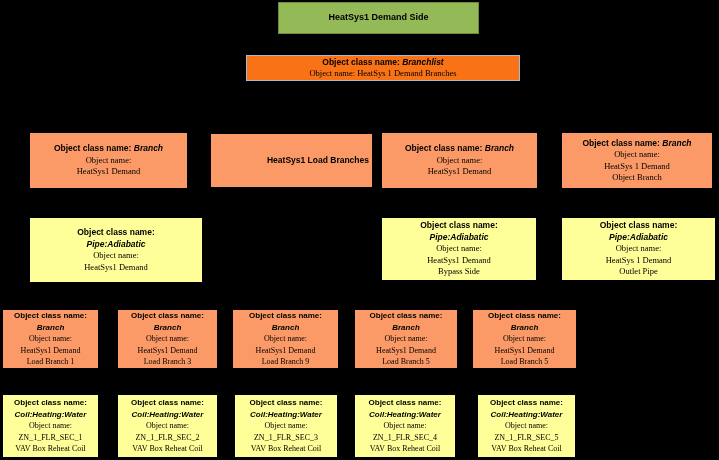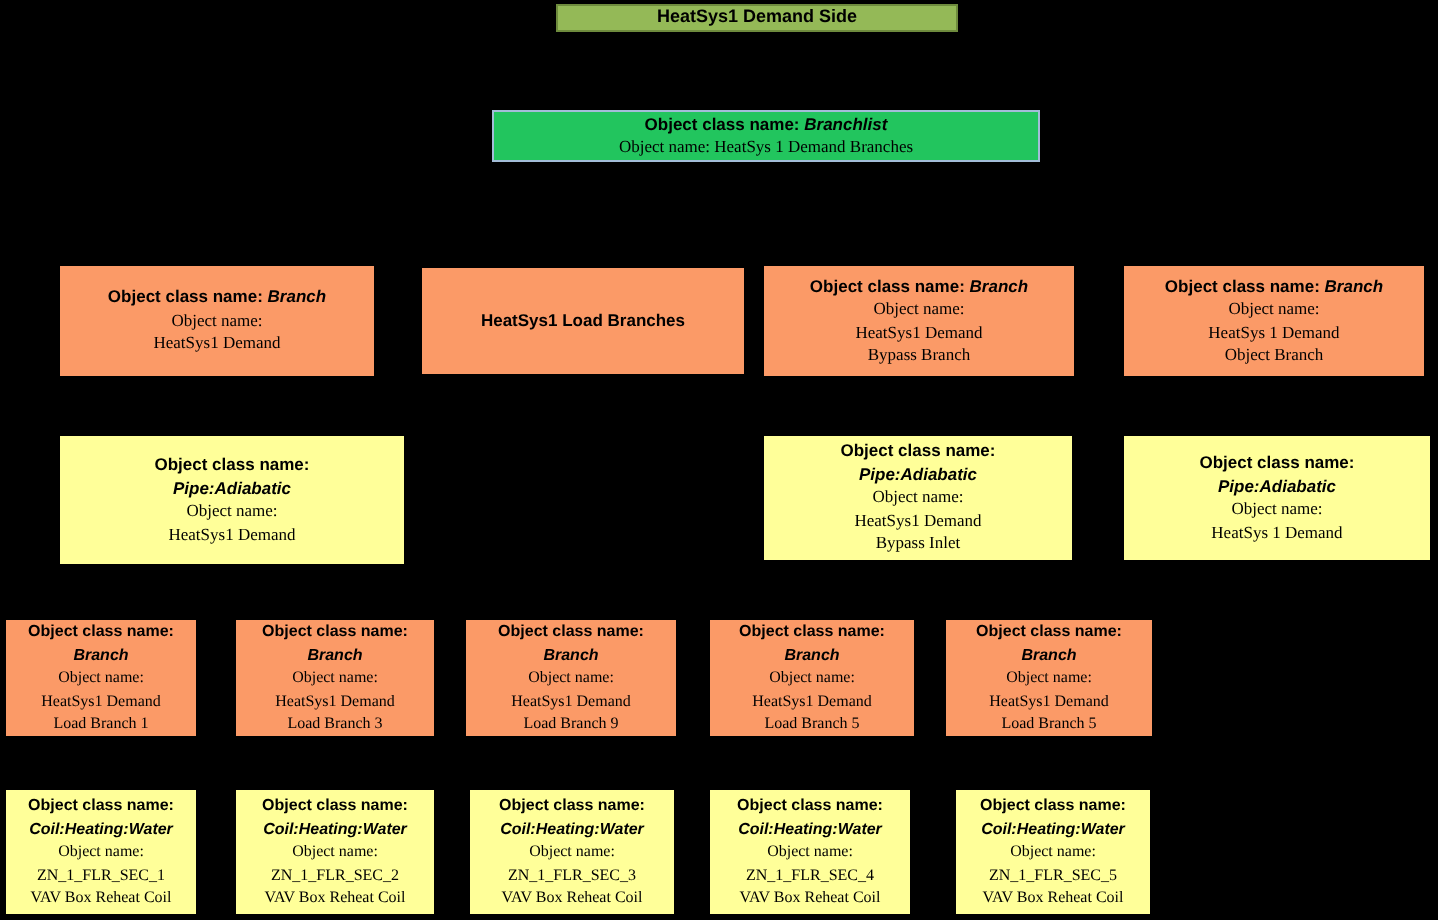--- a/index.html
+++ b/index.html
@@ -30,65 +30,65 @@
   }
   .box .line { width: 100%; }
   .s-b  { font-weight: bold; }
   .s-bi { font-weight: bold; font-style: italic; }
   .s-r  { font-weight: normal; font-family: Liberation Serif, serif; }
 </style>
 </head>
 <body>
 
 <div class="canvas" style="width: 719px; height: 460px; background: rgb(0, 0, 0);">
-    <div class="box" style="left: 278px; top: 2px; width: 201px; height: 14px; font-size: 9px; background: rgb(148, 185, 87); border: 1px solid rgb(110, 139, 61); color: rgb(0, 0, 0);">
+    <div class="box" style="left: 278px; top: 2px; width: 201px; height: 32px; font-size: 9px; background: rgb(148, 185, 87); border: 1px solid rgb(110, 139, 61); color: rgb(0, 0, 0);">
       <div class="line"><span class="s-b">HeatSys1 Demand Side</span></div>
     </div>
-    <div class="box" style="left: 246px; top: 55px; width: 274px; height: 26px; font-size: 8.5px; background: #22c55e; border: 1px solid rgb(163, 188, 216); color: rgb(0, 0, 0);">
+    <div class="box" style="left: 246px; top: 55px; width: 274px; height: 26px; font-size: 8.5px; background: #f97316; border: 1px solid rgb(163, 188, 216); color: rgb(0, 0, 0);">
       <div class="line"><span class="s-b">Object class name: </span><span class="s-bi">Branchlist</span></div>
       <div class="line"><span class="s-r">Object name: HeatSys 1 Demand Branches</span></div>
     </div>
     <div class="box" style="left: 30px; top: 133px; width: 157px; height: 55px; font-size: 8.5px; background: rgb(251, 154, 103); border: 1px solid rgb(251, 154, 103); color: rgb(0, 0, 0);">
       <div class="line"><span class="s-b">Object class name: </span><span class="s-bi">Branch</span></div>
       <div class="line"><span class="s-r">Object name:</span></div>
       <div class="line"><span class="s-r">HeatSys1 Demand</span></div>
     </div>
-    <div class="box" style="left: 211px; top: 134px; width: 161px; height: 53px; font-size: 8.5px; background: rgb(251, 154, 103); border: 1px solid rgb(251, 154, 103); color: rgb(0, 0, 0);">
+    <div class="box" style="left: 211px; top: 134px; width: 161px; height: 53px; font-size: 8.5px; background: rgb(251, 154, 103); border: 1px solid rgb(251, 154, 103); color: rgb(0, 0, 0); text-align: right;">
       <div class="line"><span class="s-b">HeatSys1 Load Branches</span></div>
     </div>
     <div class="box" style="left: 382px; top: 133px; width: 155px; height: 55px; font-size: 8.5px; background: rgb(251, 154, 103); border: 1px solid rgb(251, 154, 103); color: rgb(0, 0, 0);">
       <div class="line"><span class="s-b">Object class name: </span><span class="s-bi">Branch</span></div>
       <div class="line"><span class="s-r">Object name:</span></div>
       <div class="line"><span class="s-r">HeatSys1 Demand</span></div>
-      <div class="line"><span class="s-r">Bypass Branch</span></div>
     </div>
     <div class="box" style="left: 562px; top: 133px; width: 150px; height: 55px; font-size: 8.5px; background: rgb(251, 154, 103); border: 1px solid rgb(251, 154, 103); color: rgb(0, 0, 0);">
       <div class="line"><span class="s-b">Object class name: </span><span class="s-bi">Branch</span></div>
       <div class="line"><span class="s-r">Object name:</span></div>
       <div class="line"><span class="s-r">HeatSys 1 Demand</span></div>
       <div class="line"><span class="s-r">Object Branch</span></div>
     </div>
     <div class="box" style="left: 30px; top: 218px; width: 172px; height: 64px; font-size: 8.5px; background: rgb(255, 255, 153); border: 1px solid rgb(255, 255, 153); color: rgb(0, 0, 0);">
       <div class="line"><span class="s-b">Object class name:</span></div>
       <div class="line"><span class="s-bi">Pipe:Adiabatic</span></div>
       <div class="line"><span class="s-r">Object name:</span></div>
       <div class="line"><span class="s-r">HeatSys1 Demand</span></div>
     </div>
     <div class="box" style="left: 382px; top: 218px; width: 154px; height: 62px; font-size: 8.5px; background: rgb(255, 255, 153); border: 1px solid rgb(255, 255, 153); color: rgb(0, 0, 0);">
       <div class="line"><span class="s-b">Object class name:</span></div>
       <div class="line"><span class="s-bi">Pipe:Adiabatic</span></div>
       <div class="line"><span class="s-r">Object name:</span></div>
       <div class="line"><span class="s-r">HeatSys1 Demand</span></div>
-      <div class="line"><span class="s-r">Bypass Inlet</span></div>
+      <div class="line"><span class="s-r">Bypass Side</span></div>
     </div>
     <div class="box" style="left: 562px; top: 218px; width: 153px; height: 62px; font-size: 8.5px; background: rgb(255, 255, 153); border: 1px solid rgb(255, 255, 153); color: rgb(0, 0, 0);">
       <div class="line"><span class="s-b">Object class name:</span></div>
       <div class="line"><span class="s-bi">Pipe:Adiabatic</span></div>
       <div class="line"><span class="s-r">Object name:</span></div>
       <div class="line"><span class="s-r">HeatSys 1 Demand</span></div>
+      <div class="line"><span class="s-r">Outlet Pipe</span></div>
     </div>
     <div class="box" style="left: 3px; top: 310px; width: 95px; height: 58px; font-size: 8px; background: rgb(251, 154, 103); border: 1px solid rgb(251, 154, 103); color: rgb(0, 0, 0);">
       <div class="line"><span class="s-b">Object class name:</span></div>
       <div class="line"><span class="s-bi">Branch</span></div>
       <div class="line"><span class="s-r">Object name:</span></div>
       <div class="line"><span class="s-r">HeatSys1 Demand</span></div>
       <div class="line"><span class="s-r">Load Branch 1</span></div>
     </div>
     <div class="box" style="left: 118px; top: 310px; width: 99px; height: 58px; font-size: 8px; background: rgb(251, 154, 103); border: 1px solid rgb(251, 154, 103); color: rgb(0, 0, 0);">
       <div class="line"><span class="s-b">Object class name:</span></div>

